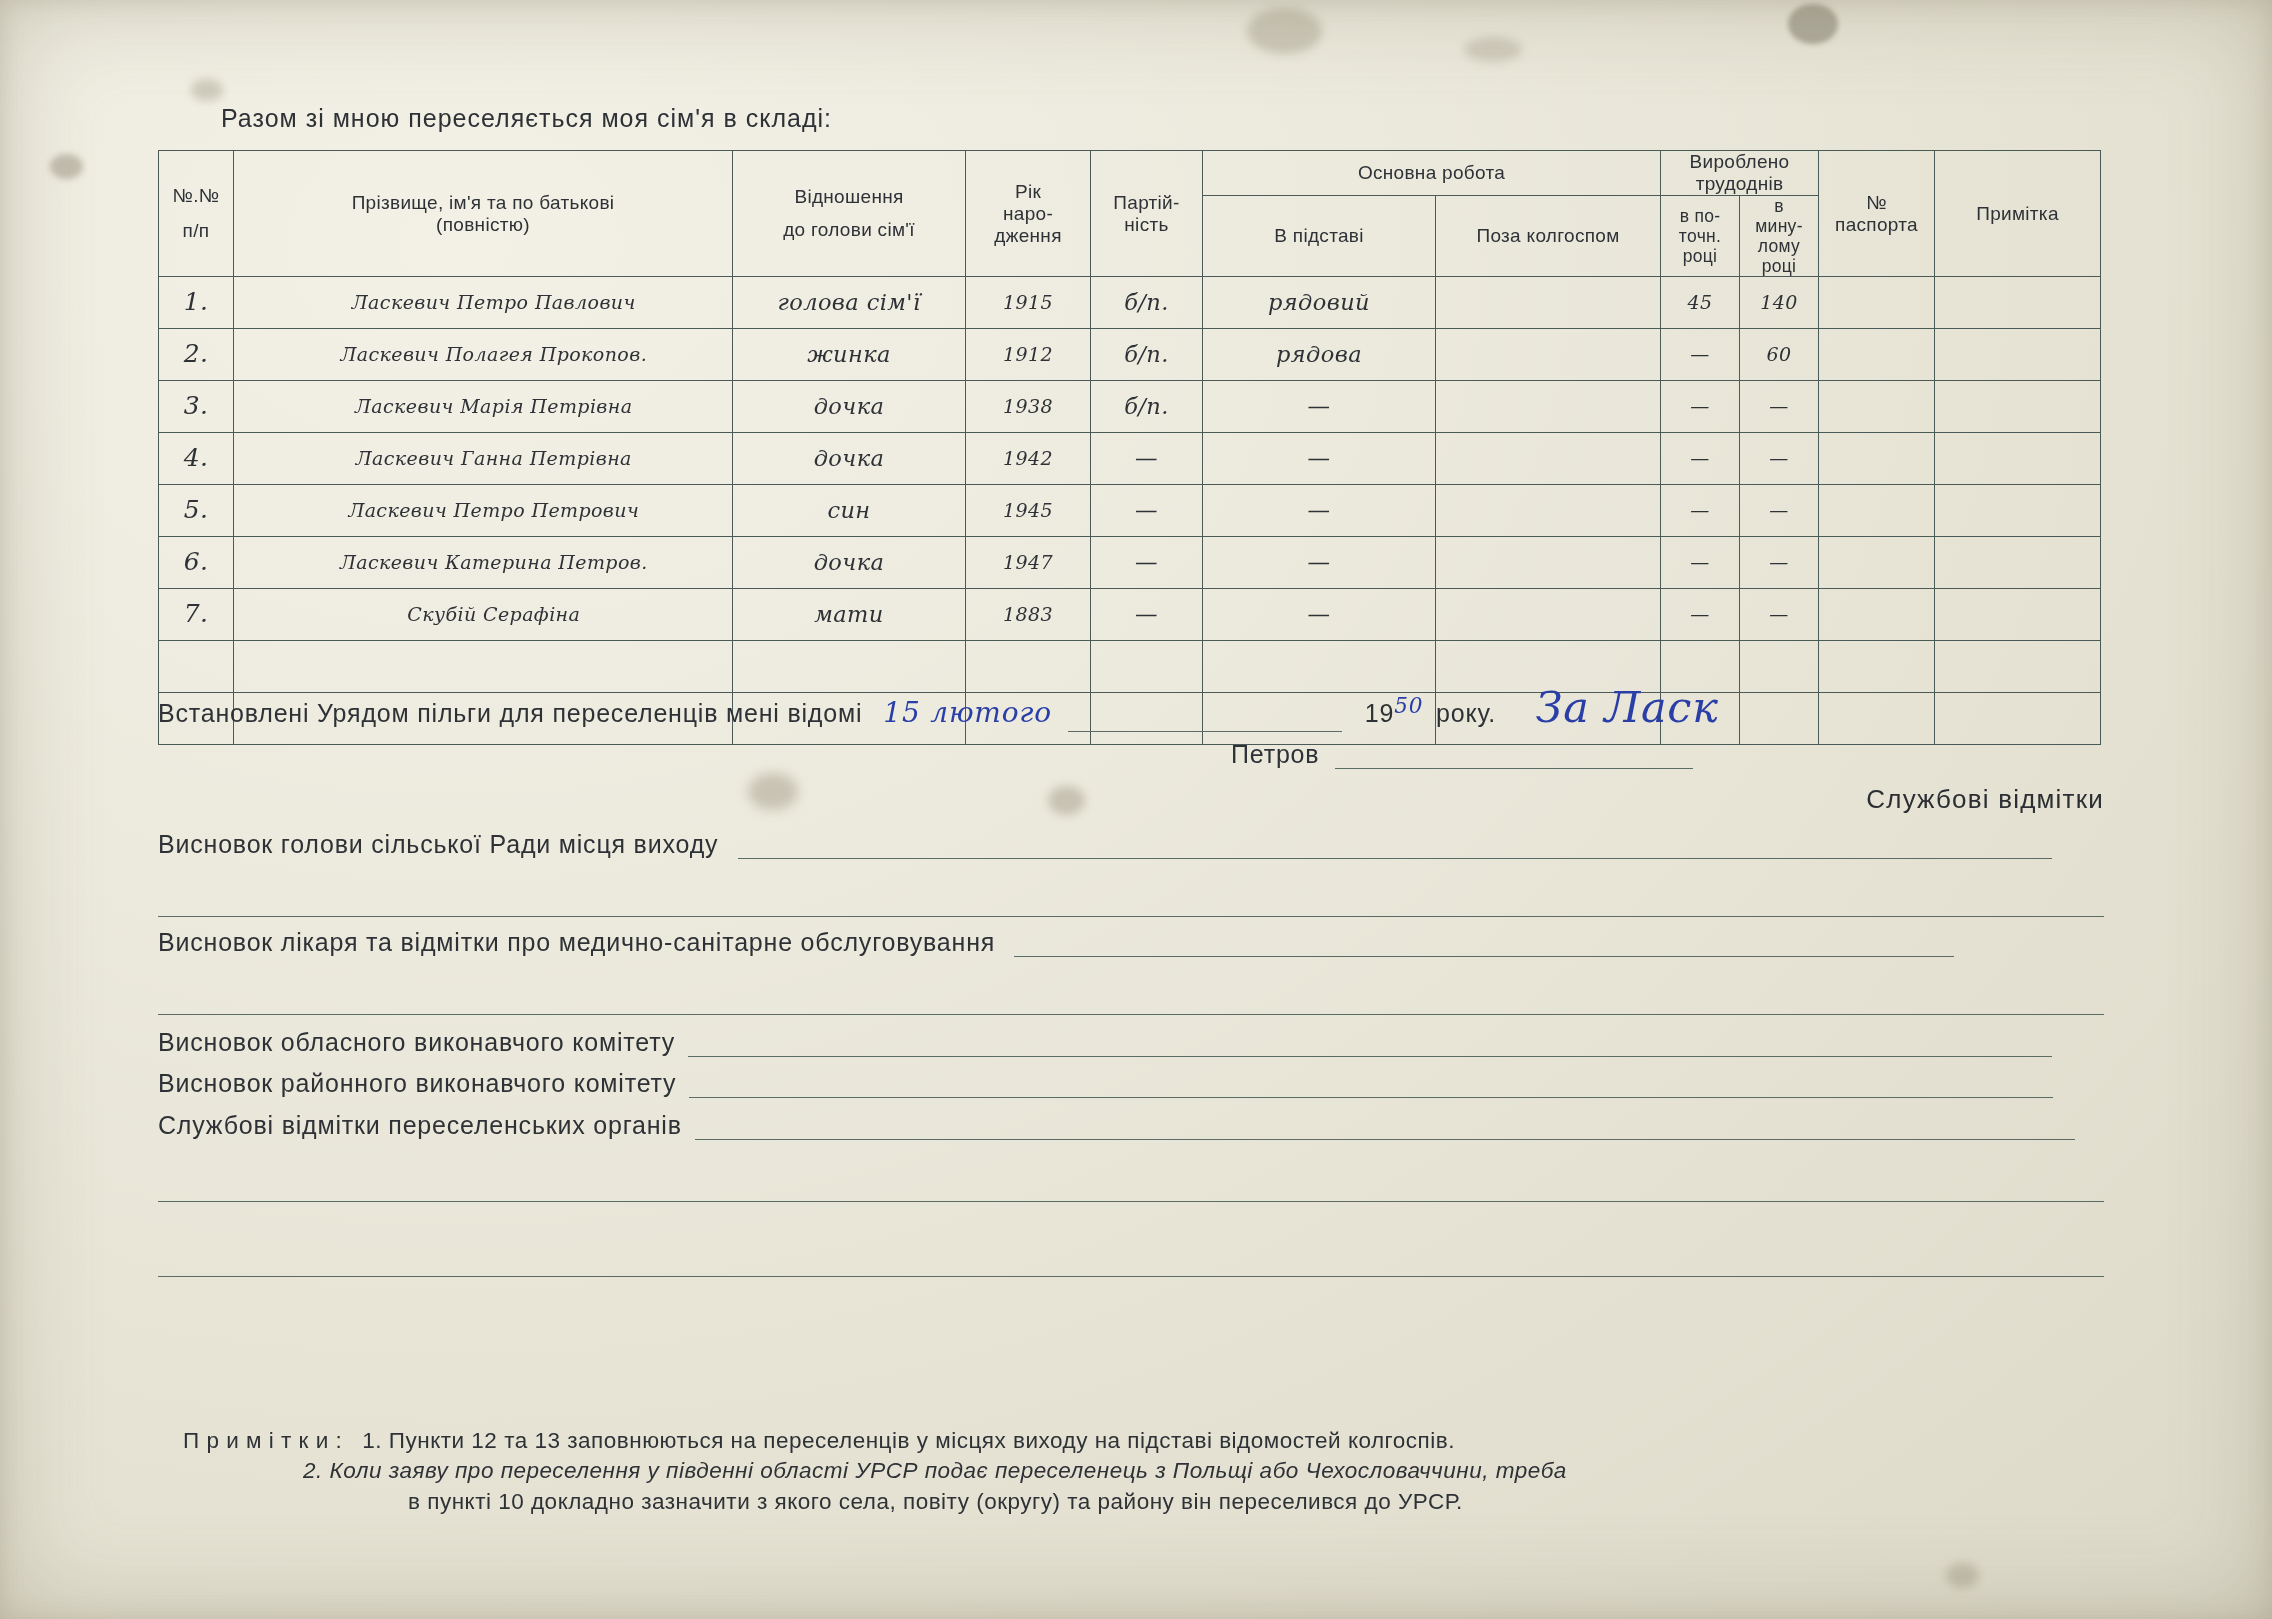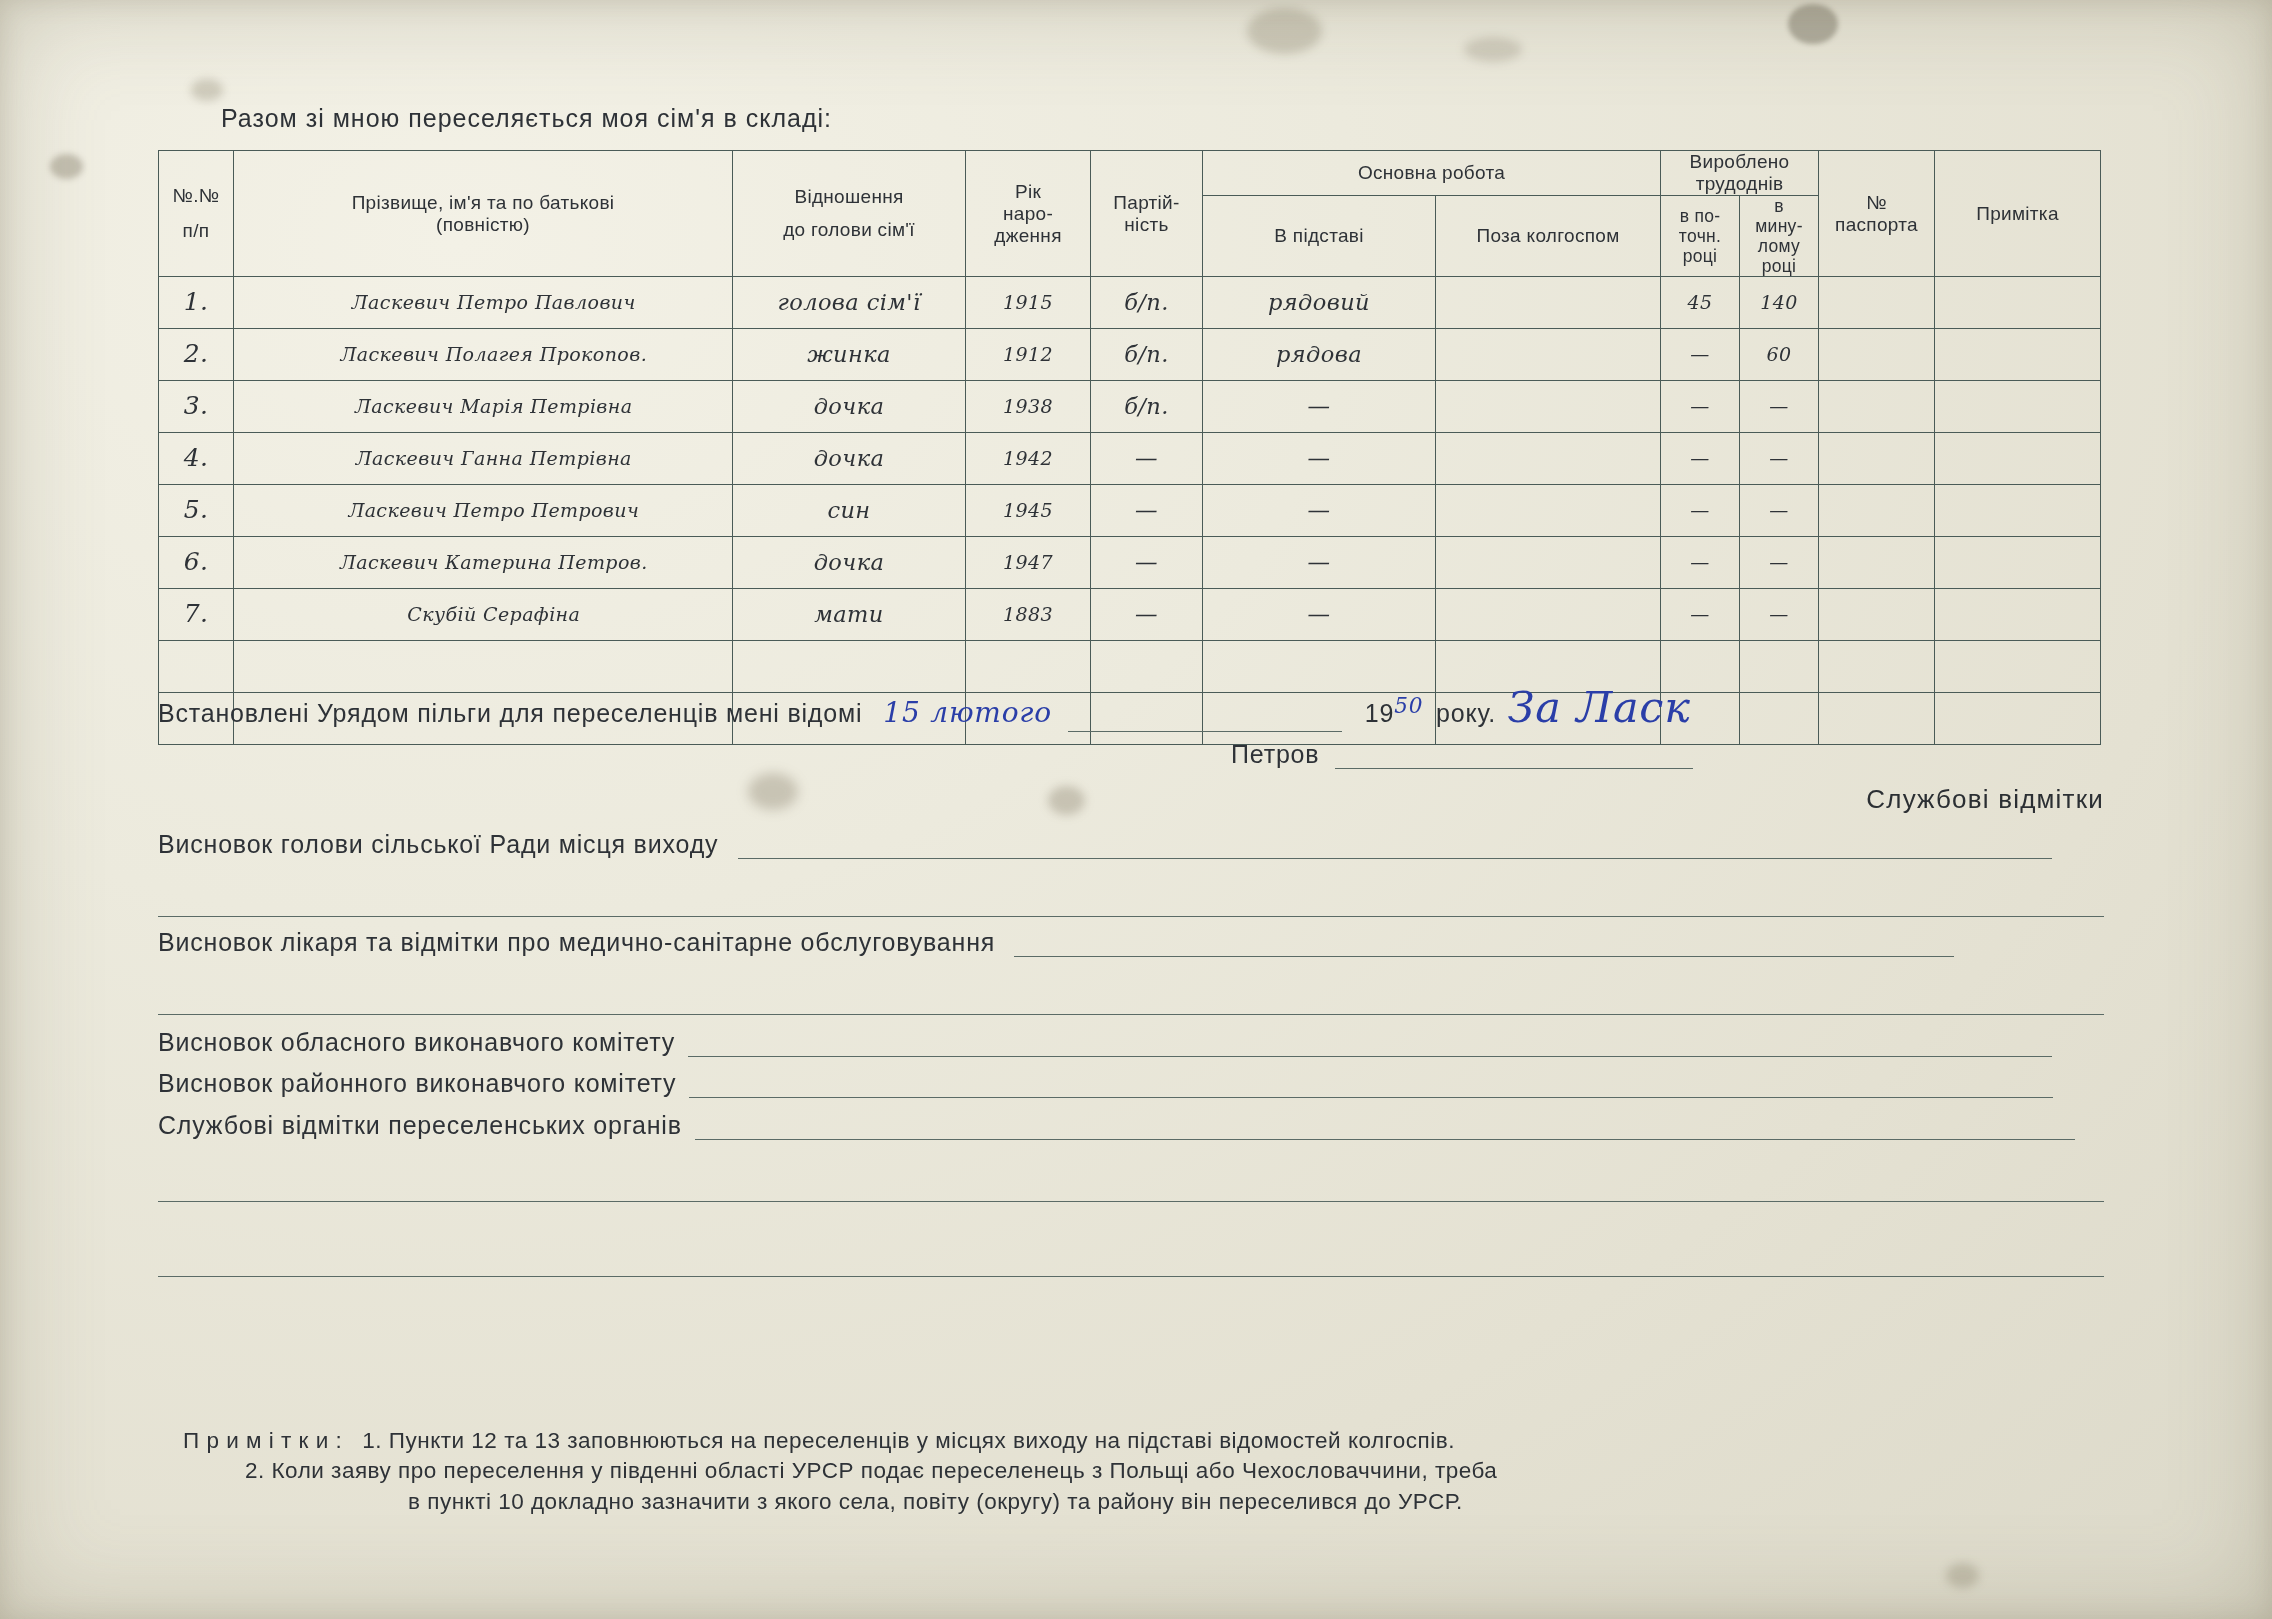--- a/index.html
+++ b/index.html
@@ -114,21 +114,21 @@
   .notes {
     position: absolute;
     left: 58px;
     top: 1376px;
     width: 1929px;
     font-size: 22.5px;
     line-height: 1.35;
     letter-spacing: 0.5px;
     color: #2e3237;
   }
-  .notes .ln2 { margin-left: 62px; }
+  .notes .ln2 { margin-left: 120px; font-style: italic; }
   .notes .ln3 { margin-left: 225px; }
 
   .sig-hand {
     font-family: "DejaVu Serif", serif;
     font-style: italic;
     color: #2a3ea8;
     font-size: 28px;
   }
   .sig-big {
     font-family: "DejaVu Serif", serif;
@@ -347,21 +347,21 @@
     </table>
 
     <div class="lower">
 
       <div class="line-row">
         <span>Встановлені Урядом пільги для переселенців мені відомі</span>
         <span class="sig-hand" style="margin-left:13.3px">15  лютого</span>
         <span class="rule" style="width:274px;margin-left:8.3px"></span>
         <span style="margin-left:15px">19</span><span class="sig-hand supsm">50</span>
         <span style="margin-left:5px">року.</span>
-        <span class="sig-big" style="margin-left:4px">За Ласк</span>
+        <span class="sig-big" style="margin-left:32px">За Ласк</span>
       </div>
 
       <div class="line-row" style="margin-left:1073px">
         <span>Петров</span>
         <span class="rule" style="width:358px;margin-left:8.3px"></span>
       </div>
 
       <div class="sluzh">Службові відмітки</div>
 
       <div class="line-row">

